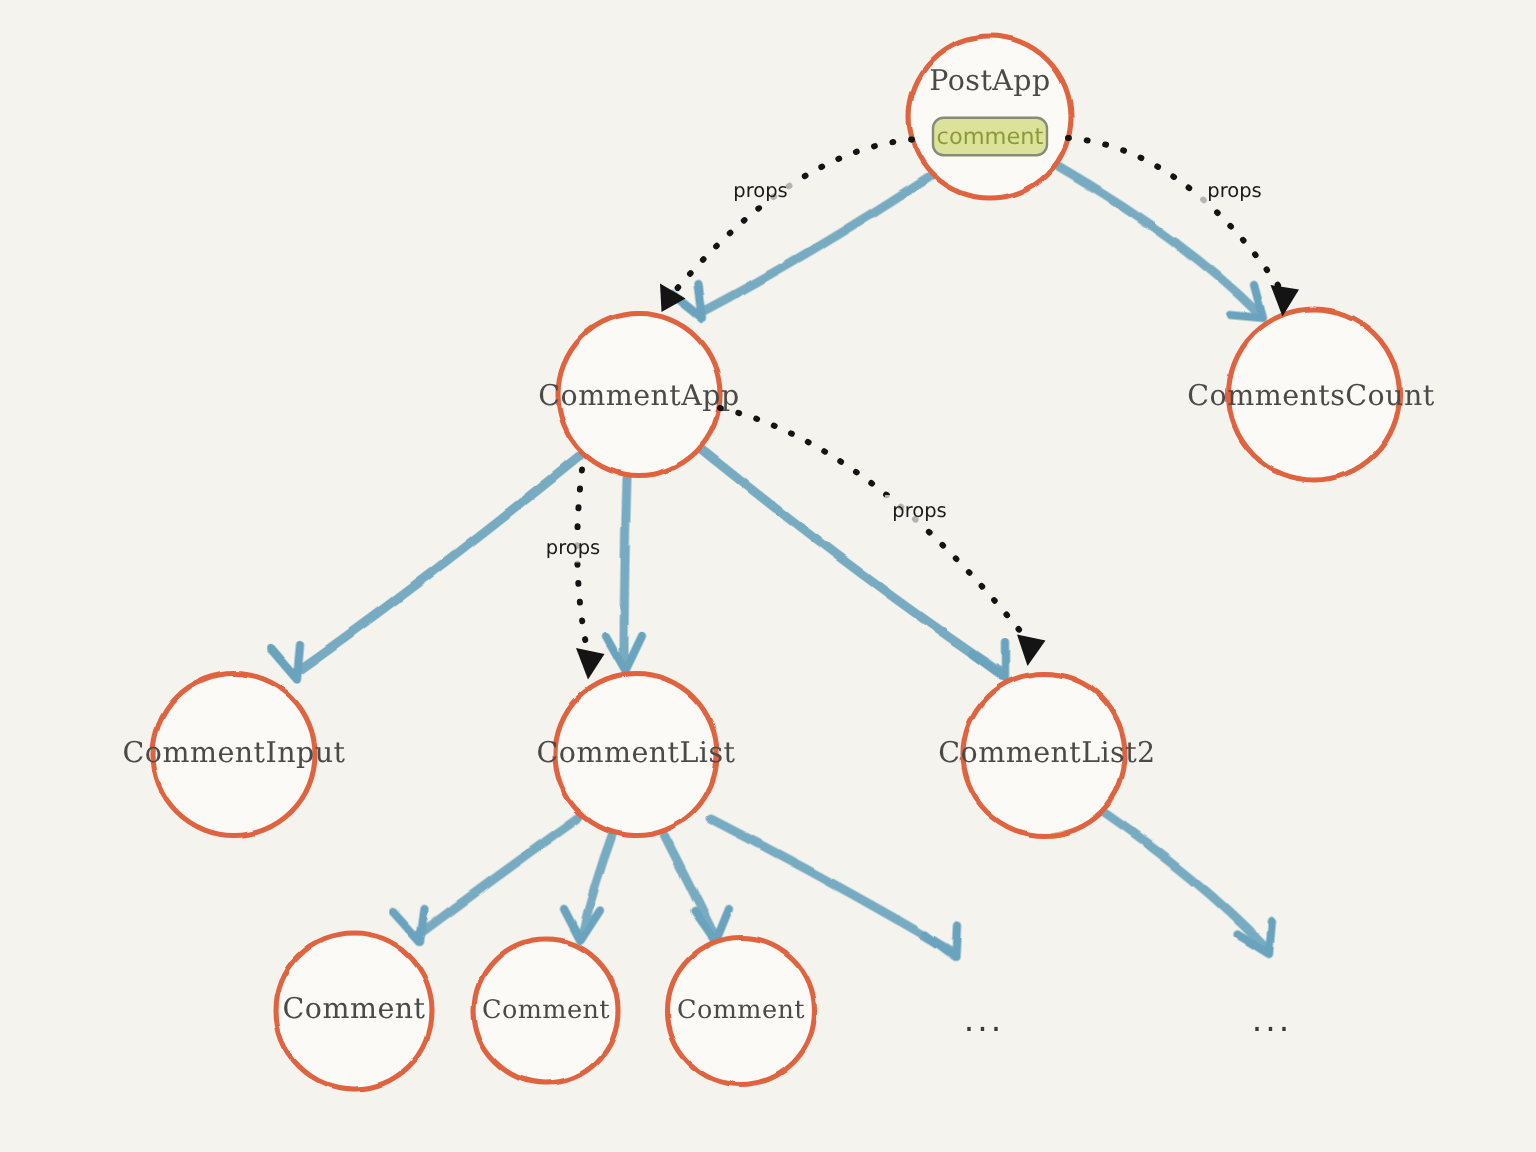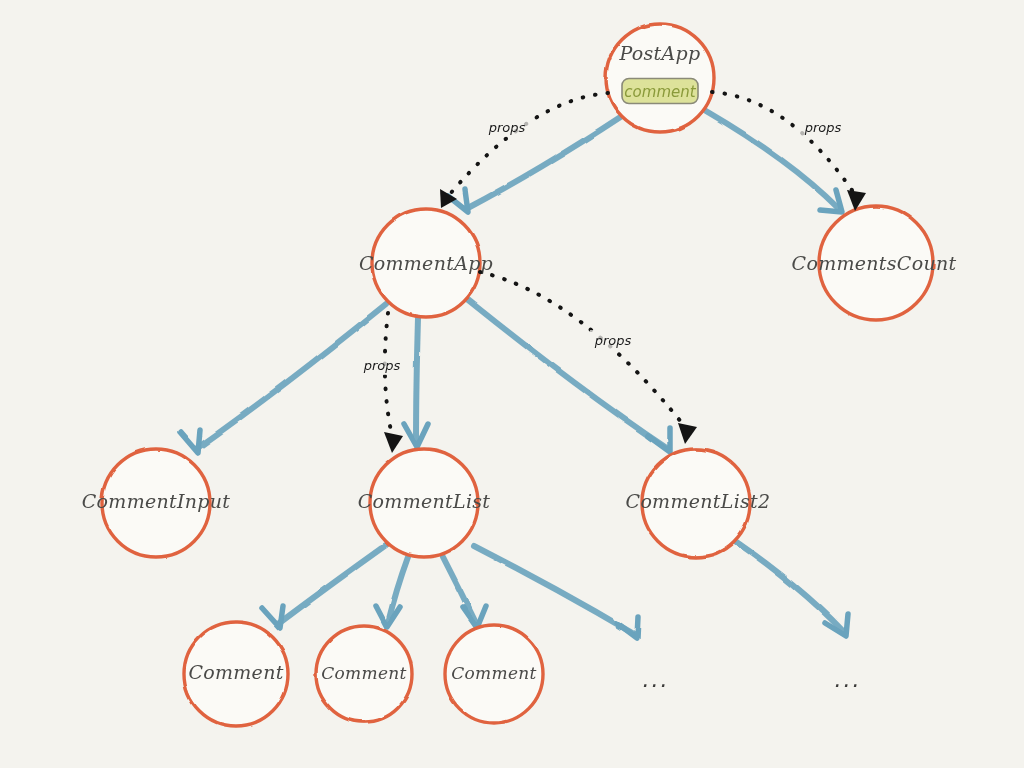--- a/index.html
+++ b/index.html
@@ -12,21 +12,20 @@
     width: 1024px;
     height: 768px;
     overflow: hidden;
     font-family: "DejaVu Sans", sans-serif;
   }
   #diagram-root {
     position: relative;
     width: 1024px;
     height: 668px;
     background: #f4f3ee;
-    font-style: italic;
   }
   #diagram-svg {
     position: absolute;
     top: 0;
     left: 0;
     width: 1024px;
     height: 768px;
   }
   .node-label {
     font-family: "DejaVu Serif", serif;

